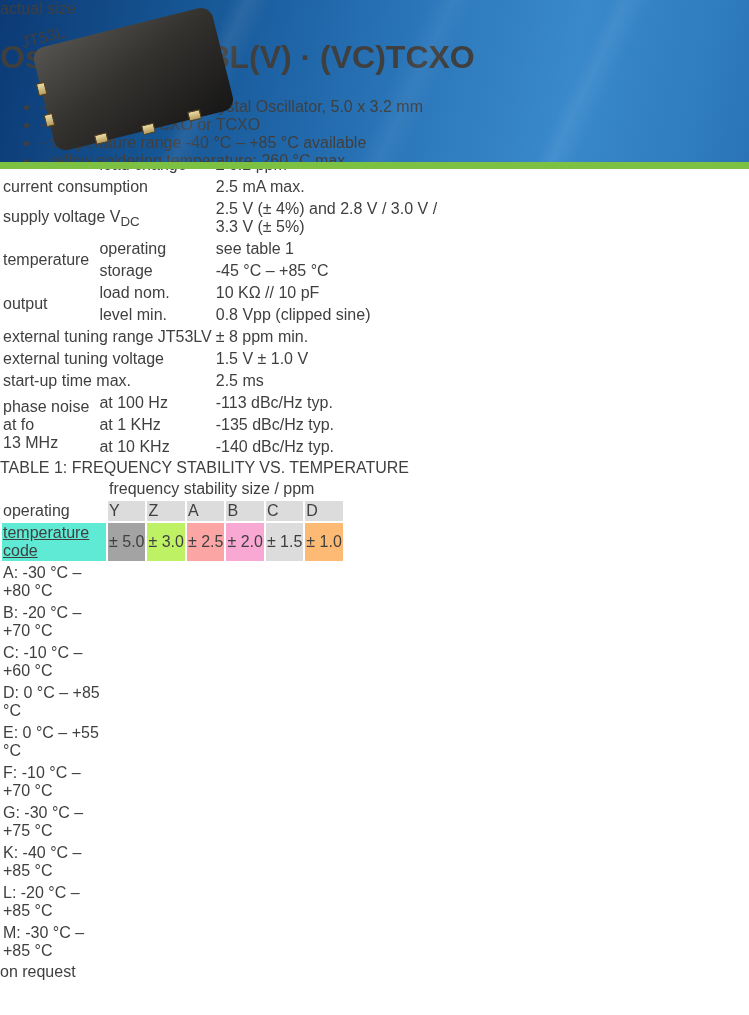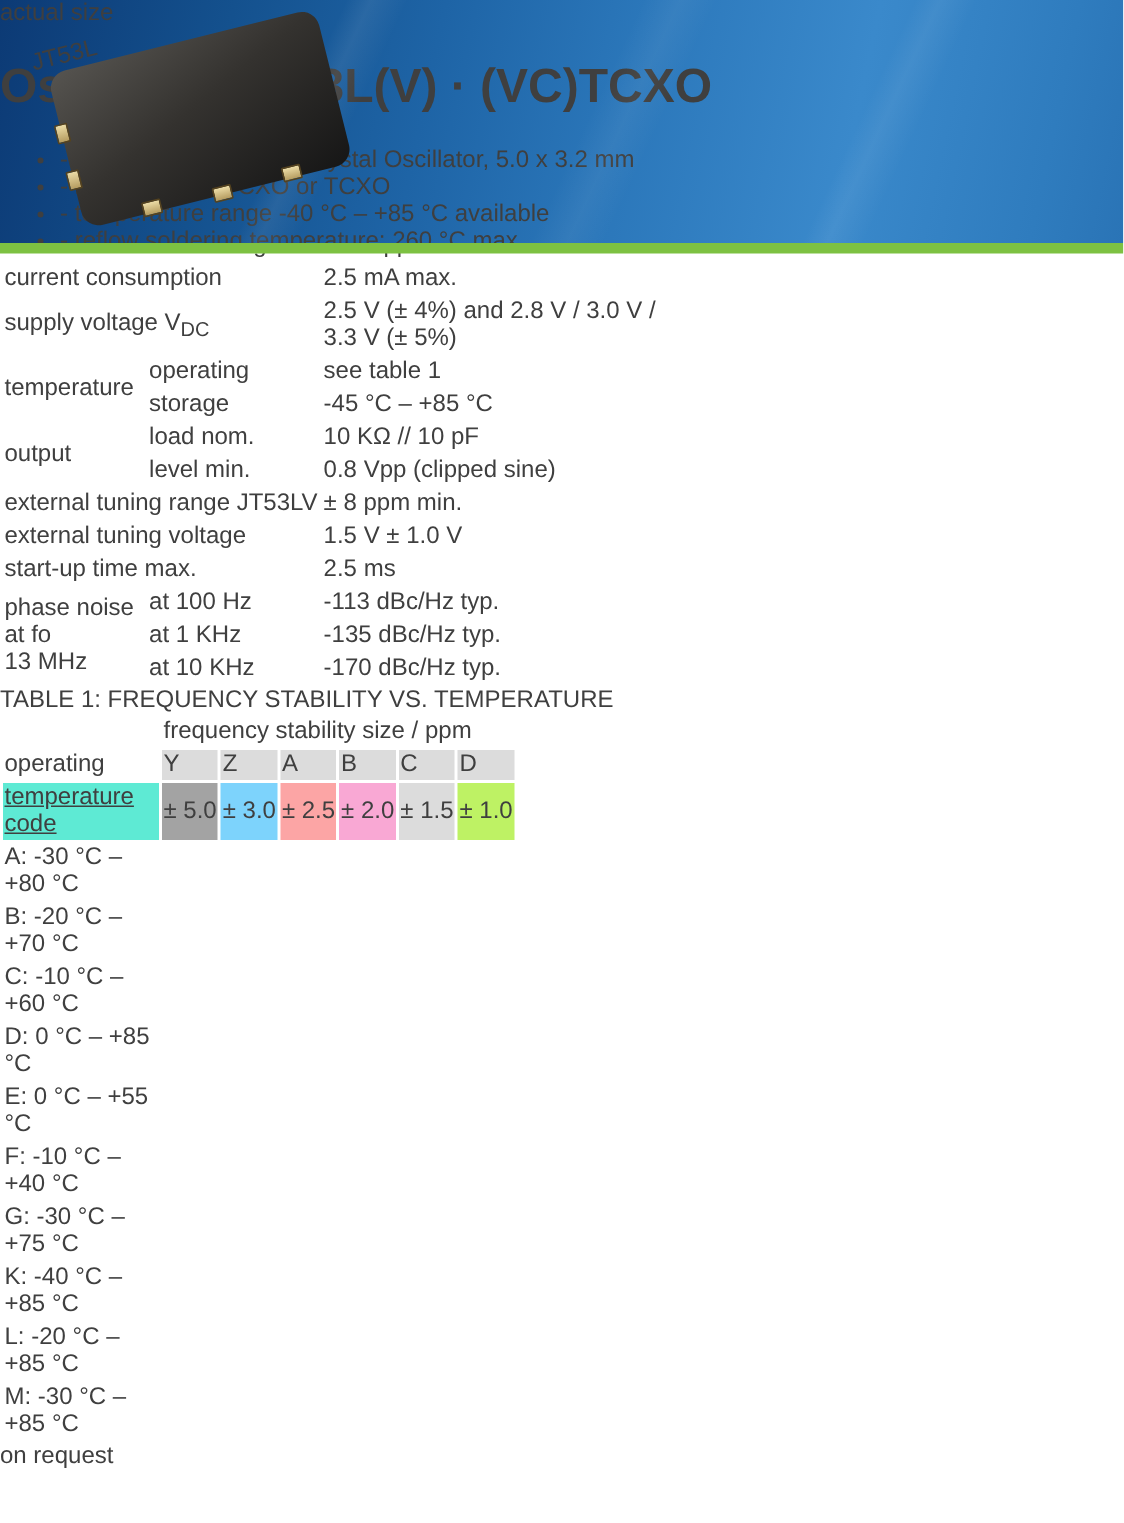--- a/index.html
+++ b/index.html
@@ -190,21 +190,21 @@
             <td class="lab spread" rowspan="3">phase noise<br>at fo<br>13 MHz</td>
             <td class="subc">at 100 Hz</td>
             <td class="val">-113 dBc/Hz typ.</td>
           </tr>
           <tr>
             <td class="subc">at 1 KHz</td>
             <td class="val">-135 dBc/Hz typ.</td>
           </tr>
           <tr>
             <td class="subc">at 10 KHz</td>
-            <td class="val">-170 dBc/Hz typ.</td>
+            <td class="val">-140 dBc/Hz typ.</td>
           </tr>
         </tbody>
     </table>
   </div>
 
   <div id="sec-table1">
     <div class="sbar">TABLE 1: FREQUENCY STABILITY VS. TEMPERATURE</div>
     <table class="t1">
       <colgroup>
           <col style="width:104px">
@@ -225,25 +225,25 @@
             <td class="t1-code" style="background: rgb(220, 220, 220);">Y</td>
             <td class="t1-code" style="background: rgb(220, 220, 220);">Z</td>
             <td class="t1-code" style="background: rgb(220, 220, 220);">A</td>
             <td class="t1-code" style="background: rgb(220, 220, 220);">B</td>
             <td class="t1-code" style="background: rgb(220, 220, 220);">C</td>
             <td class="t1-code" style="background: rgb(220, 220, 220);">D</td>
           </tr>
           <tr class="hdr">
             <td style="background: #5eead4; text-decoration: underline;">temperature code</td>
             <td class="t1-ppm" style="background: #a3a3a3; margin-left: 40px;">± 5.0</td>
-            <td class="t1-ppm" style="background: #7dd3fc;">± 3.0</td>
+            <td class="t1-ppm" style="background: #bef264;">± 3.0</td>
             <td class="t1-ppm" style="background: #fca5a5;">± 2.5</td>
             <td class="t1-ppm" style="background: #f9a8d4;">± 2.0</td>
             <td class="t1-ppm" style="background: rgb(220, 220, 220);">± 1.5</td>
-            <td class="t1-ppm" style="background: #bef264;">± 1.0</td>
+            <td class="t1-ppm" style="background: #fdba74;">± 1.0</td>
           </tr>
           <tr>
             <td class="t1-lab">A: -30 °C – +80 °C</td>
             <td class="t1-cell"><span class="circ"></span></td>
             <td class="t1-cell"><span class="circ"></span></td>
             <td class="t1-cell"><span class="circ"></span></td>
             <td class="t1-cell"><span class="circ"></span></td>
             <td class="t1-cell"><span class="circ"></span></td>
             <td class="t1-cell"><span class="circ"></span></td>
           </tr>
@@ -277,21 +277,21 @@
           <tr>
             <td class="t1-lab">E:   0 °C – +55 °C</td>
             <td class="t1-cell"><span class="circ"></span></td>
             <td class="t1-cell"><span class="circ"></span></td>
             <td class="t1-cell"><span class="circ"></span></td>
             <td class="t1-cell"><span class="circ"></span></td>
             <td class="t1-cell"><span class="circ"></span></td>
             <td class="t1-cell"><span class="circ"></span></td>
           </tr>
           <tr>
-            <td class="t1-lab">F: -10 °C – +40 °C</td>
+            <td class="t1-lab">F: -10 °C – +70 °C</td>
             <td class="t1-cell"><span class="circ"></span></td>
             <td class="t1-cell"><span class="circ"></span></td>
             <td class="t1-cell"><span class="circ"></span></td>
             <td class="t1-cell"><span class="circ"></span></td>
             <td class="t1-cell"><span class="circ"></span></td>
             <td class="t1-cell"><span class="circ"></span></td>
           </tr>
           <tr>
             <td class="t1-lab">G: -30 °C – +75 °C</td>
             <td class="t1-cell"><span class="circ"></span></td>

